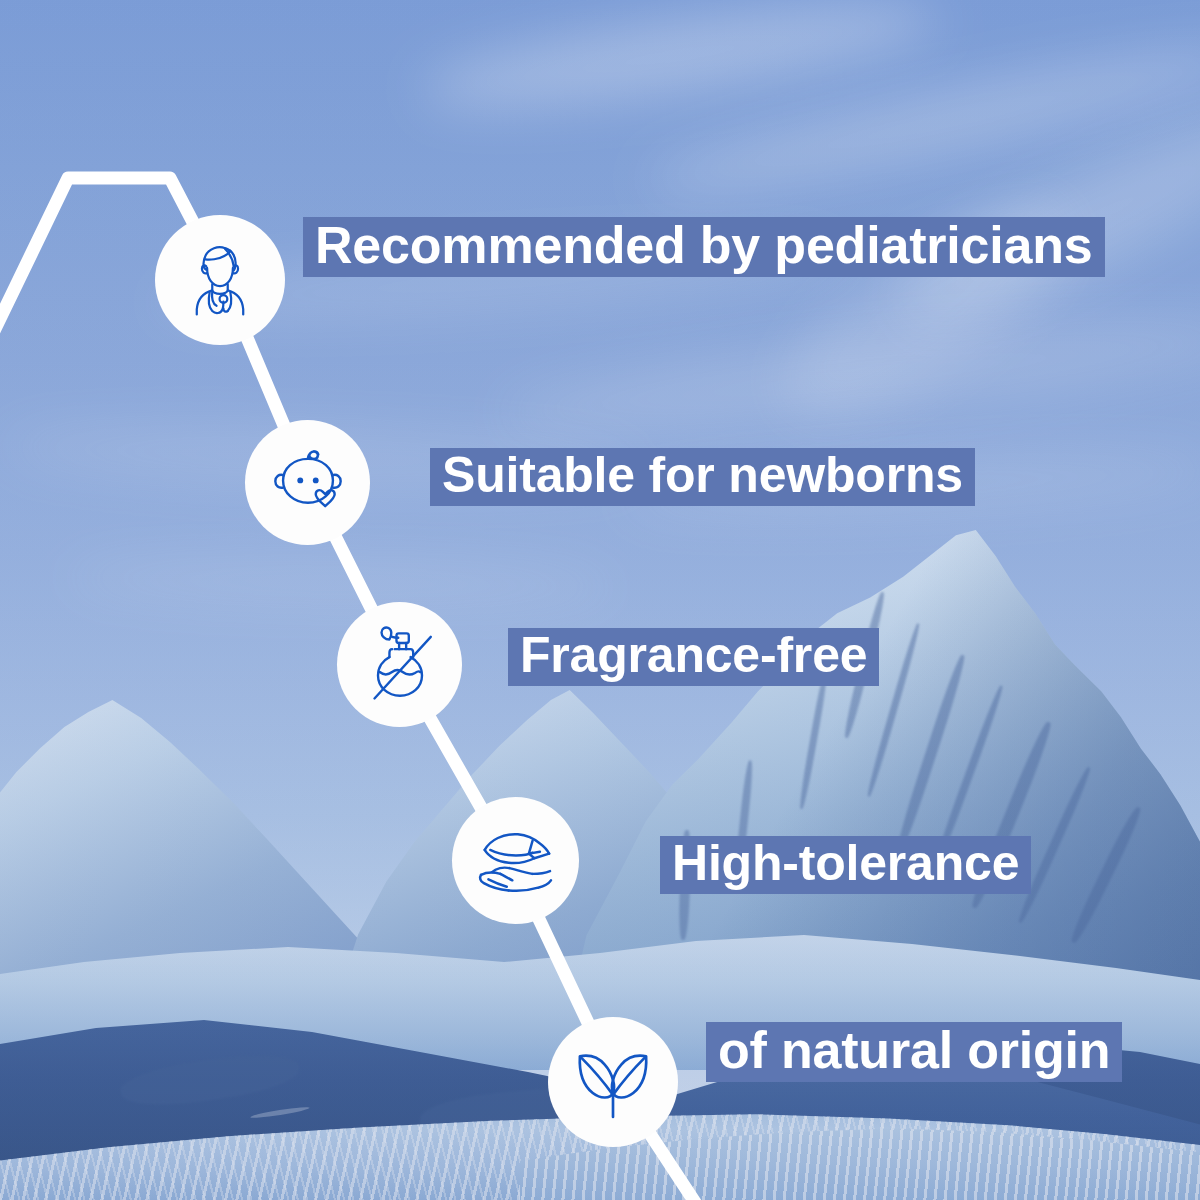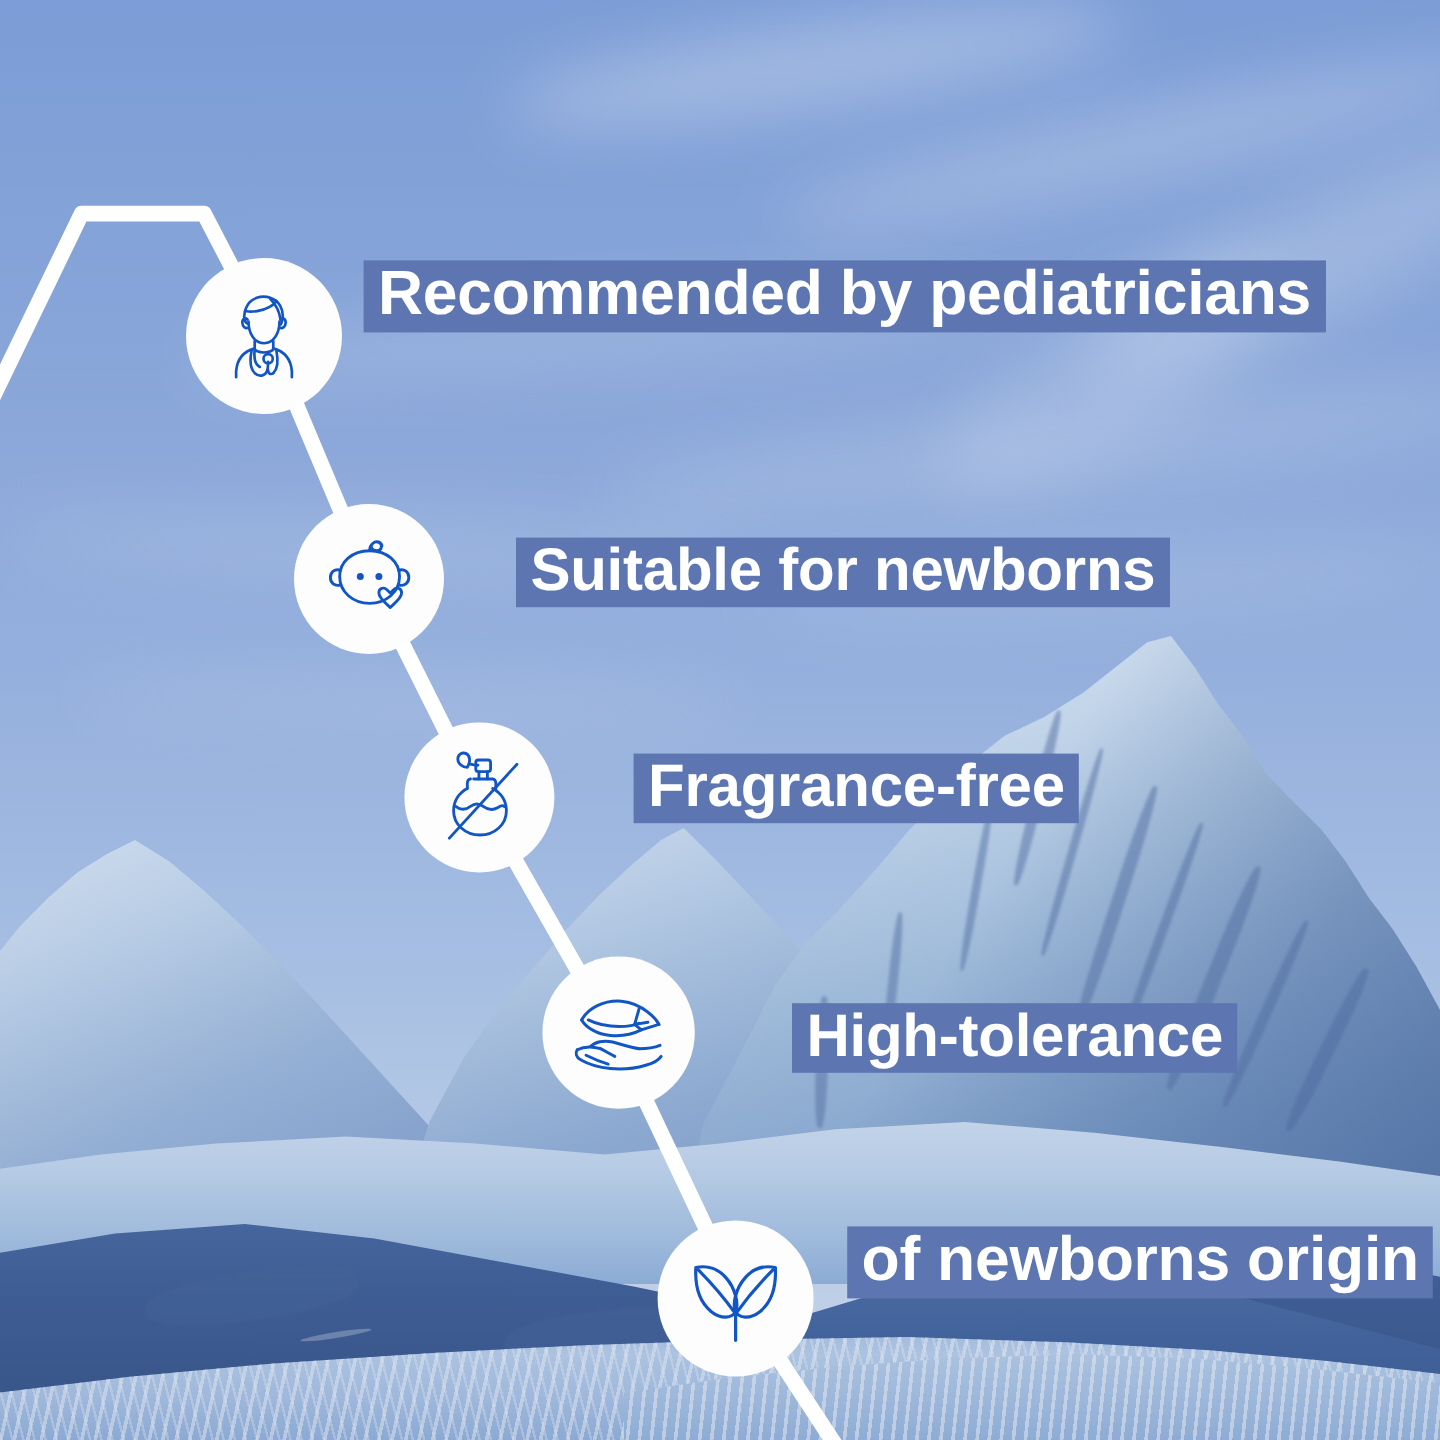--- a/index.html
+++ b/index.html
@@ -278,21 +278,21 @@
       <path d="M49 25 L49 32 M57 25 L57 32"></path>
       <path d="M38 21 C33 21 29 17 29 13 C29 9 33 6 37 8 C41 10 41 16 38 21 Z"></path>
       <path d="M41 18 C44 19 46 19 48 19"></path>
       <path d="M44 32 L62 32 C64 32 65 34 65 36 L65 41"></path>
       <path d="M41 32 C39 32 38 34 38 36 L38 41"></path>
       <path d="M38 41 C30 45 25 53 25 62 C25 75 36 85 50 85 C64 85 75 75 75 62 C75 53 70 45 62 41"></path>
       <path d="M27 58 C32 62 37 61 41 58 C45 55 49 55 53 58 C57 61 62 62 67 59 C70 57 72 57 73 58"></path>
       <line x1="21" y1="88" x2="85" y2="18"></line>
     </svg>
   </div>
-  <div class="label sz-md" style="left:492px;top:628px;padding-left:16px;">
+  <div class="label sz-md" style="left:472px;top:628px;padding-left:16px;">
     <span class="line">Fragrance-free</span>
   </div>
 
   <div class="bubble" style="left:452px;top:797px;width:127px;height:127px;">
     <svg width="92" height="92" viewBox="0 0 100 100" fill="none" stroke="#1256c4" stroke-width="2.7" stroke-linecap="round" stroke-linejoin="round">
       <path d="M16 38 C22 27 36 20 52 21 C62 22 70 26 76 31 C80 34 84 38 86 42"></path>
       <path d="M16 38 C20 45 30 51 42 52 C52 53 62 51 70 47"></path>
       <path d="M22 38 C30 42 40 44 50 44 C58 44 64 43 68 41"></path>
       <path d="M68 28 L64 42 L76 40"></path>
       <path d="M64 42 L70 47 L86 42"></path>
@@ -312,16 +312,16 @@
   <div class="bubble" style="left:548px;top:1017px;width:130px;height:130px;">
     <svg width="92" height="92" viewBox="0 0 100 100" fill="none" stroke="#1256c4" stroke-width="2.9" stroke-linecap="round" stroke-linejoin="round">
       <path d="M14 22 C13 40 18 54 28 62 C37 69 47 68 50 62 C53 55 50 41 41 31 C34 23 24 20 14 22 Z"></path>
       <path d="M16 24 C28 36 40 50 50 64"></path>
       <path d="M86 22 C87 40 82 54 72 62 C63 69 53 68 50 62 C47 55 50 41 59 31 C66 23 76 20 86 22 Z"></path>
       <path d="M84 24 C72 36 60 50 50 64"></path>
       <path d="M50 62 L50 88"></path>
     </svg>
   </div>
   <div class="label sz-lg" style="left:706px;top:1022px;">
-    <span class="line">of newborns origin</span>
+    <span class="line">of natural origin</span>
   </div>
 
 </div>
 
 </body></html>

